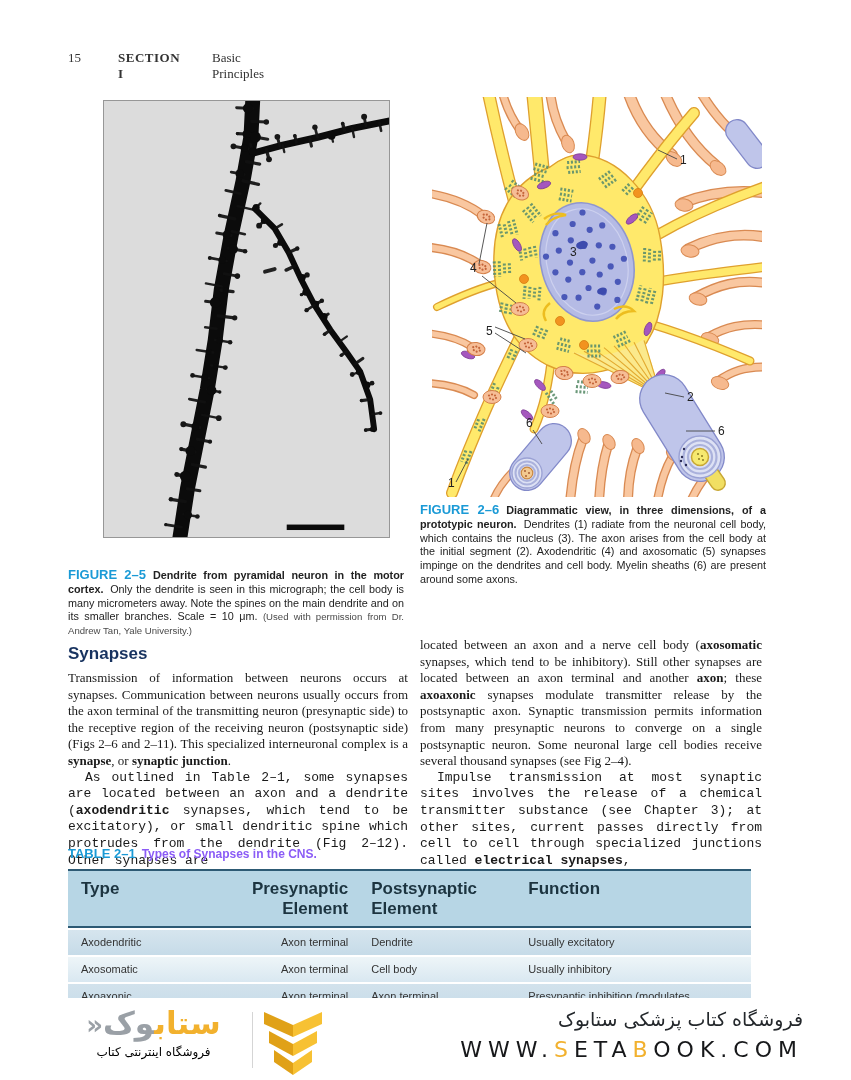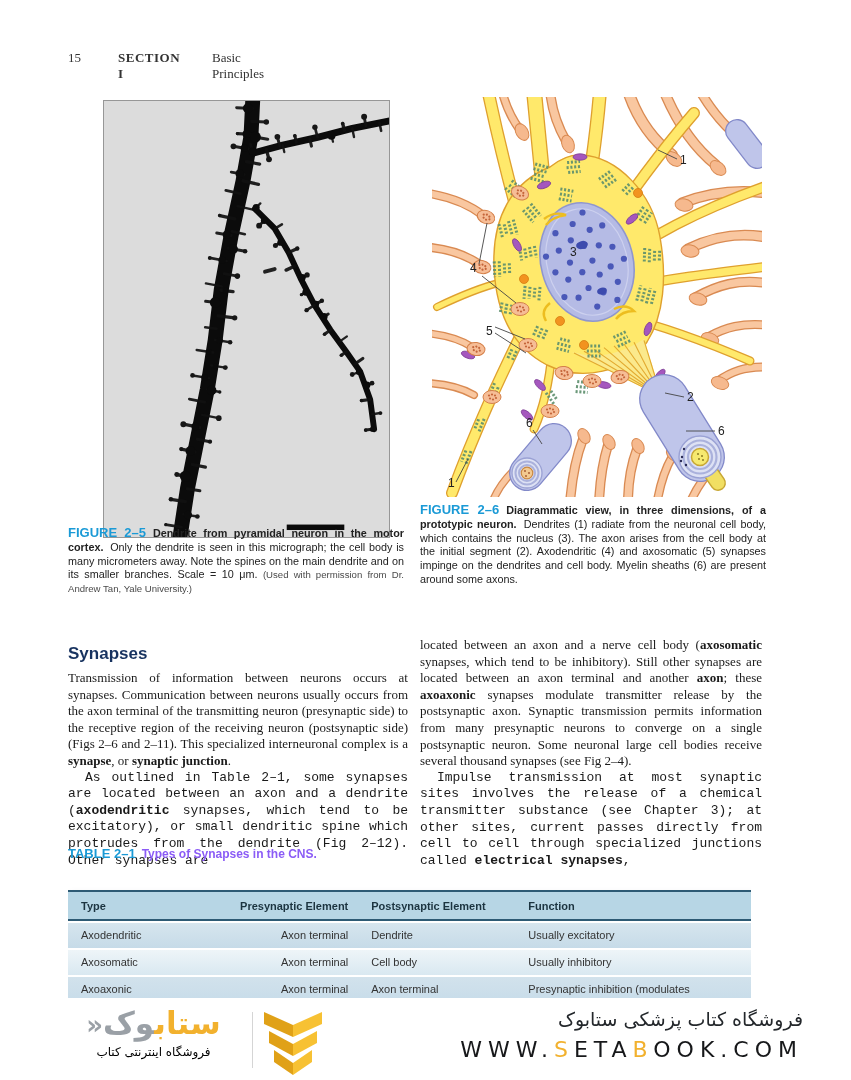--- a/index.html
+++ b/index.html
@@ -16,21 +16,21 @@
   
   .micrograph{position:absolute;left:103px;top:100px;width:287px;height:438px;
               background:#dcdcdc;border:1px solid #979797;box-sizing:border-box;}
   .micrograph svg{display:block;width:100%;height:100%;}
   .neuronfig{position:absolute;left:432px;top:97px;width:330px;height:400px;}
   .neuronfig svg{display:block;width:100%;height:100%;}
 
   
   .caption{position:absolute;font-family:"Liberation Sans",sans-serif;font-size:10.8px;
            line-height:13.8px;color:#222;text-align:justify;}
-  .cap5{left:68px;top:526px;width:336px;}
+  .cap5{left:68px;top:568px;width:336px;}
   .cap6{left:420px;top:503px;width:346px;}
   .figlabel{color:var(--figure_label_blue);font-weight:bold;font-size:13px;margin-right:7px;}
   .capbold{font-weight:bold;margin-right:3px;}
   .credit{font-size:9.6px;color:#4a4a4a;}
 
   
   h2.synapses{position:absolute;left:68px;top:644px;margin:0;font-family:"Liberation Sans",sans-serif;
       font-size:17px;color:var(--heading_navy);font-weight:bold;}
   .col{position:absolute;font-size:13px;line-height:16.6px;}
   .col-left{left:68px;top:670px;width:340px;}
@@ -38,21 +38,21 @@
   .col p{margin:0;text-align:justify;}
   .col p.indent{text-indent:17px;font-family:Liberation Mono, monospace;}
 
   
   .table-title{position:absolute;left:68px;top:846px;font-family:"Liberation Sans",sans-serif;font-size:12px;}
   .table-title .figlabel{font-size:13px;margin-right:6px;}
   .table-title b{color:#8b5cf6;}
   .tbl-clip{position:absolute;left:68px;top:869px;width:683px;height:130px;overflow:hidden;}
   .tbl{width:683px;box-shadow:4px 4px 5px rgba(110,120,130,.5);font-family:"Liberation Sans",sans-serif;}
   .thead{display:flex;background:var(--table_header_bg);border-top:2px solid #2d5a74;
-         border-bottom:2px solid #2d5a74;font-weight:bold;font-size:11px;color:#1c3440;margin-top:21px;}
+         border-bottom:2px solid #2d5a74;font-weight:bold;font-size:17px;color:#1c3440;}
   .trow{display:flex;font-size:11px;color:#333;border-top:2px solid #fff;line-height:13px;}
   .tcell{box-sizing:border-box;padding:6px 10px 6px 13px;}
   .c0{width:20%;}.c1{width:22.5%;text-align:right;}.c2{width:23%;}.c3{width:34.5%;}
   .thead .tcell{padding:8px 10px 7px 13px;}
   .r1{background:linear-gradient(180deg,#d6e5ee,#c6dbe8);}
   .r2{background:linear-gradient(180deg,#eef5f8,#d9e8f1);}
   .r3{background:linear-gradient(180deg,#d2e2ec,#c2d9e8);}
   .r4{background:linear-gradient(180deg,#dbe3e9,#cbd6dd);}
 
   

